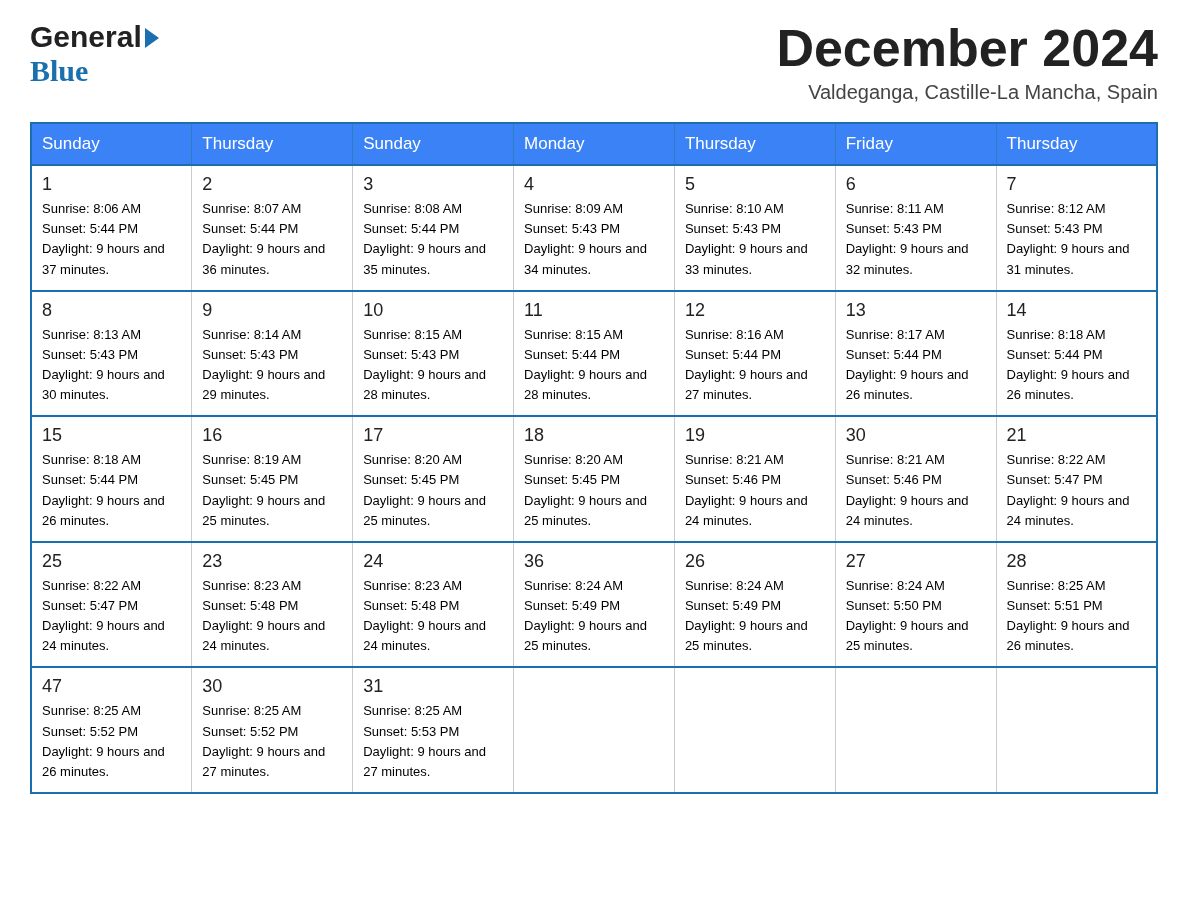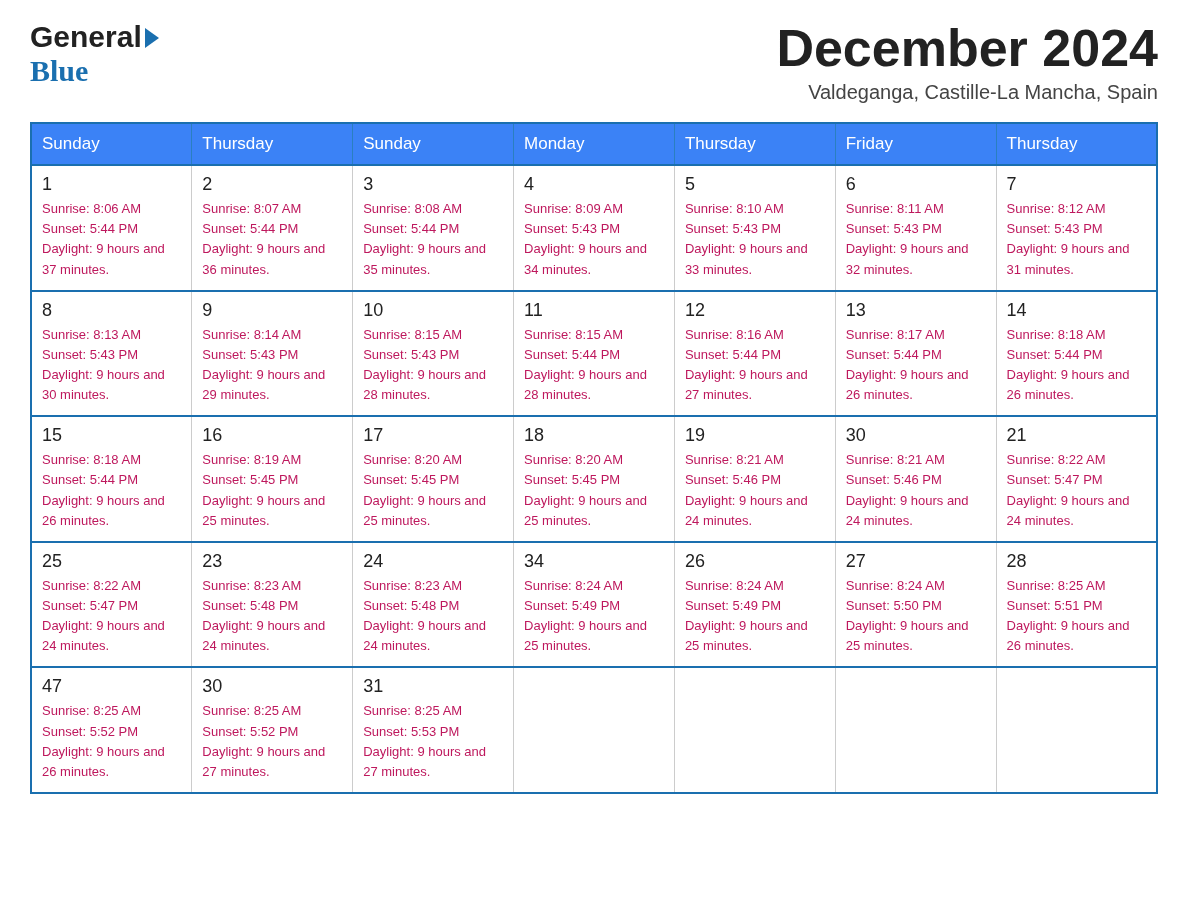--- a/index.html
+++ b/index.html
@@ -67,21 +67,21 @@
     .day-number {
       font-size: 18px;
       font-weight: normal;
       color: #222;
       margin-bottom: 4px;
       display: block;
     }
     .day-info {
       font-size: 13px;
       line-height: 1.55;
-      color: #be185d;
+      color: #000000;
     }
     .empty-cell {
       background: #fff;
     }
     .logo-row {
       display: flex;
       align-items: center;
     }
     .logo-text-general {
       font-size: 30px;
@@ -235,21 +235,21 @@
         </td>
         <td>
           <span class="day-number">23</span>
           <div class="day-info">Sunrise: 8:23 AM<br>Sunset: 5:48 PM<br>Daylight: 9 hours and 24 minutes.</div>
         </td>
         <td>
           <span class="day-number">24</span>
           <div class="day-info">Sunrise: 8:23 AM<br>Sunset: 5:48 PM<br>Daylight: 9 hours and 24 minutes.</div>
         </td>
         <td>
-          <span class="day-number">34</span>
+          <span class="day-number">36</span>
           <div class="day-info">Sunrise: 8:24 AM<br>Sunset: 5:49 PM<br>Daylight: 9 hours and 25 minutes.</div>
         </td>
         <td>
           <span class="day-number">26</span>
           <div class="day-info">Sunrise: 8:24 AM<br>Sunset: 5:49 PM<br>Daylight: 9 hours and 25 minutes.</div>
         </td>
         <td>
           <span class="day-number">27</span>
           <div class="day-info">Sunrise: 8:24 AM<br>Sunset: 5:50 PM<br>Daylight: 9 hours and 25 minutes.</div>
         </td>

